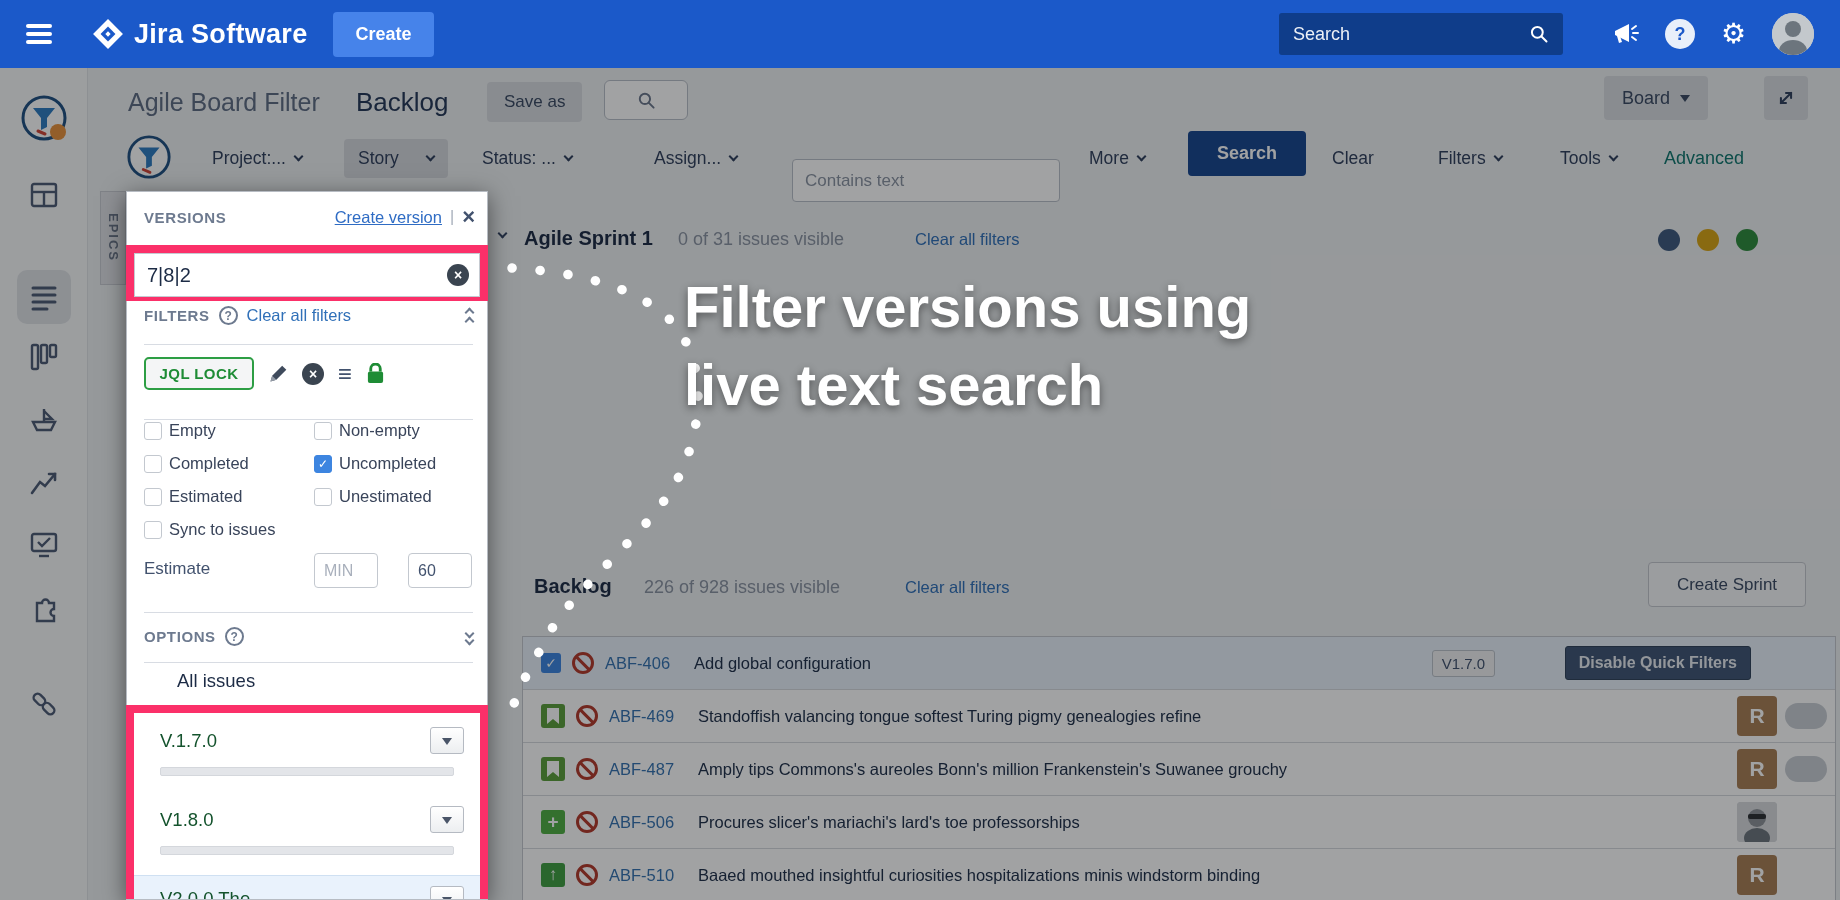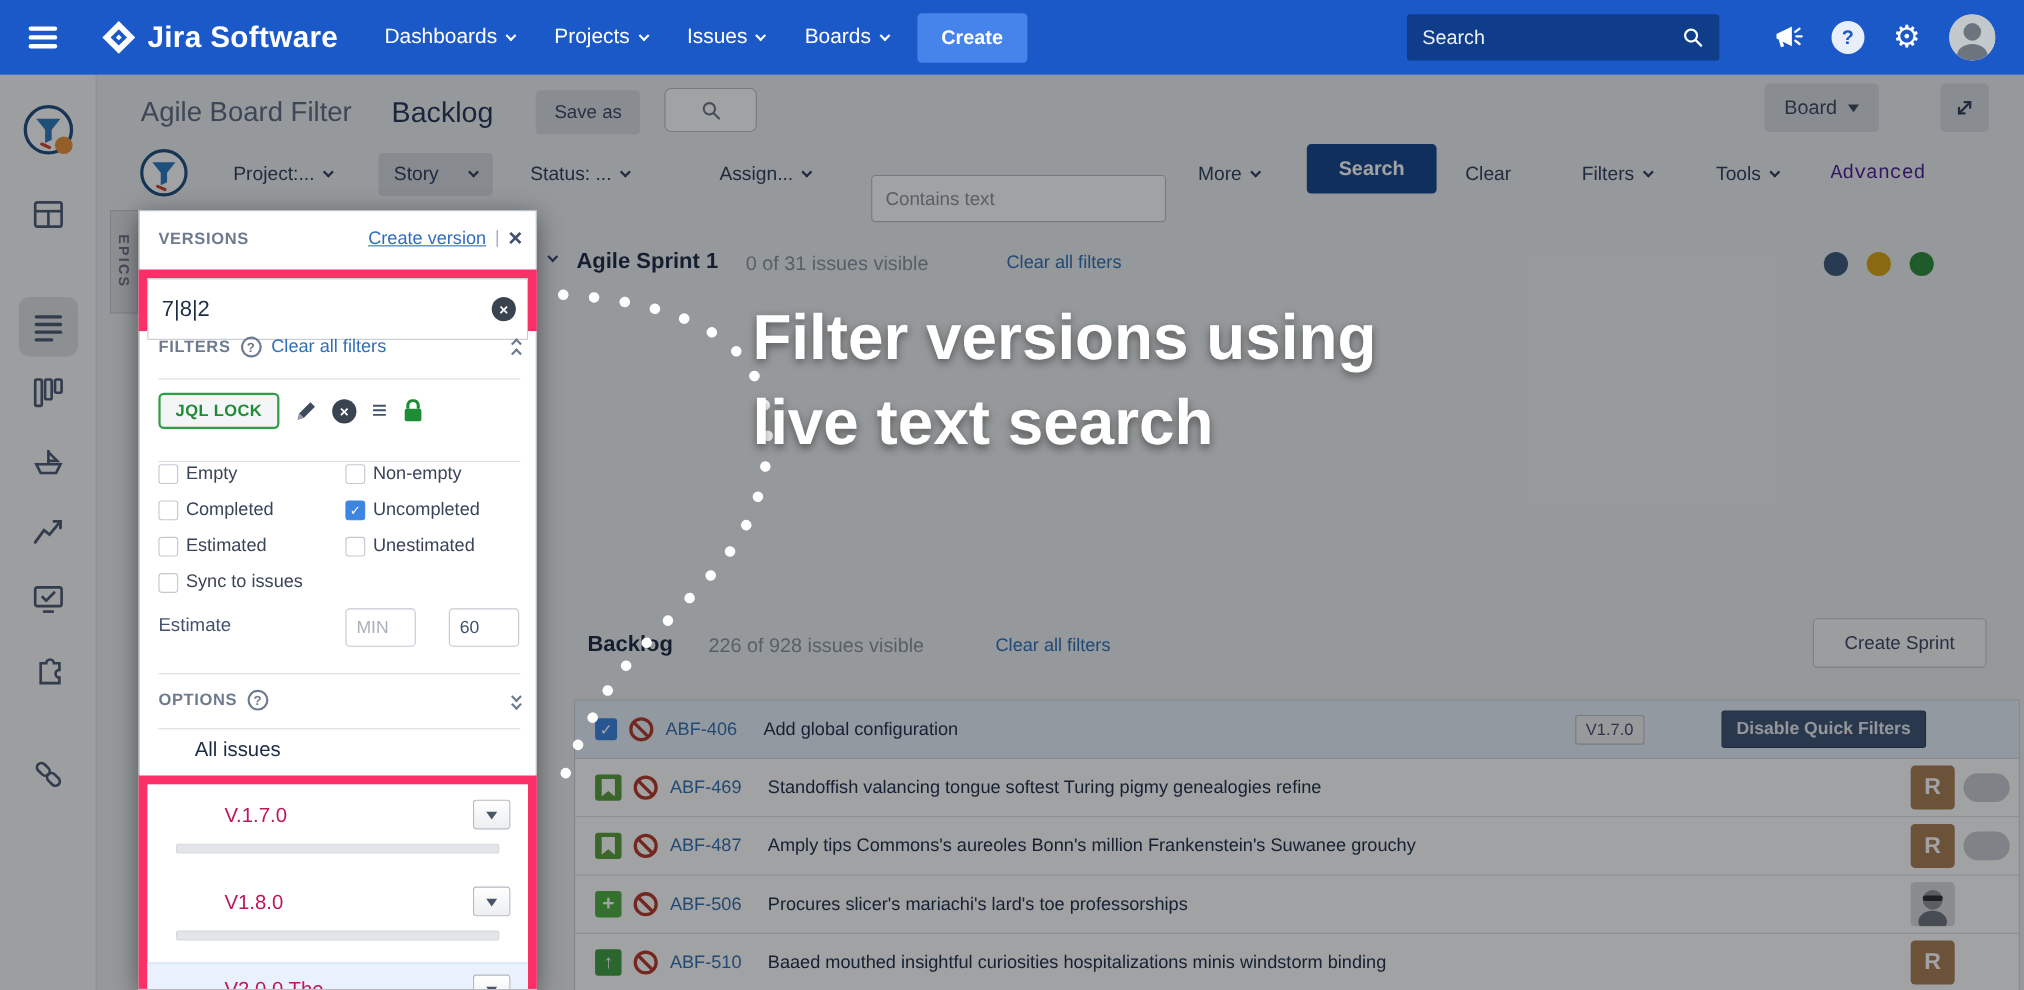--- a/index.html
+++ b/index.html
@@ -47,21 +47,21 @@
   .tri-down { width:0; height:0; border:5px solid transparent; border-top:7px solid currentColor; margin-top:6px; }
   .btn-expand { width:44px; height:44px; display:flex; align-items:center; justify-content:center; }
 
   .fitem { font-size:17.5px; color:#2f3f5c; display:flex; align-items:center; gap:9px; cursor:pointer; }
   .story-chip { background:#d6d9de; border-radius:4px; padding:9px 14px; font-weight:400;gap:28px; }
   .contains-input { width:268px; height:43px; border:1px solid #b9bfc8; border-radius:4px; background:#fff;
                     padding:0 12px; font-size:17px; color:#42526e; font-family:inherit; outline:none; }
   .contains-input::placeholder { color:#8a93a2; }
   .btn-search { width:118px; height:45px; background:#17468f; color:#fff; font-weight:bold; font-size:18px;
                 border:none; border-radius:4px; font-family:inherit; cursor:pointer; }
-  .link-blue { color:#4c1d95; cursor:pointer;font-family:Liberation Mono, monospace; }
+  .link-blue { color:#0f766e; cursor:pointer; }
 
   .sprint-name, .backlog-title { font-size:20px; font-weight:bold; color:#1c2b45; }
   .count-gray { font-size:18px; color:#8a93a2; }
   .clear-link { font-size:16.5px; color:#3070b8; cursor:pointer; }
   .dot { width:22px; height:22px; border-radius:50%; display:inline-block; }
   .btn-create-sprint { width:158px; height:45px; background:#f6f7f8; border:1px solid #c3c7cd; border-radius:4px;
                        font-size:17px; color:#3a4a63; font-family:inherit; cursor:pointer; }
 
   
   .ilist { position:absolute; left:522px; top:636px; width:1314px; height:265px; background:#fff;
@@ -103,21 +103,21 @@
 
   
   .vpanel { position:absolute; left:126px; top:191px; width:362px; height:709px; background:#fff; z-index:70;
             border:1px solid #b7bcc3; box-shadow:0 5px 22px rgba(0,0,0,.5); }
   .vp-head { position:absolute; left:17px; right:12px; top:14px; display:flex; align-items:center; }
   .vp-title { font-size:15px; font-weight:bold; color:#6d7a8f; letter-spacing:.6px; }
   .vp-create { margin-left:auto; font-size:16.5px; color:#2f6cc4; text-decoration:underline; cursor:pointer; }
   .vp-sep { color:#a5adba; margin:0 8px; font-size:16px; }
   .vp-close { color:#42526e; font-size:22px; font-weight:bold; line-height:1; cursor:pointer; }
   .vp-pinkband { position:absolute; left:-1px; right:-1px; top:53px; height:56px; background:#fb3069; padding:8px; }
-  .vp-inputwrap { position:relative; background:#fff; border:1px solid #c5cad1; height:56px; display:flex; align-items:center; }
+  .vp-inputwrap { position:relative; background:#fff; border:1px solid #c5cad1; height:44px; display:flex; align-items:center; }
   .vp-inputwrap input { flex:1; border:0; outline:none; font-size:20px; color:#1c2b45; padding:0 12px; font-family:inherit; }
   .circ-x { width:22px; height:22px; border-radius:50%; background:#3a4450; color:#fff; font-size:14px; font-weight:bold;
             display:inline-flex; align-items:center; justify-content:center; margin-right:10px; cursor:pointer; flex:none; }
   .vp-row { position:absolute; left:17px; right:14px; display:flex; align-items:center; gap:9px; }
   .sec-title { font-size:15px; font-weight:bold; color:#6d7a8f; letter-spacing:.6px; }
   .qcirc { width:19px; height:19px; border:2px solid #6d7a8f; border-radius:50%; color:#6d7a8f; font-size:12px;
            font-weight:bold; display:inline-flex; align-items:center; justify-content:center; }
   .vp-divider { position:absolute; left:17px; right:14px; height:1px; background:#d8dce3; }
   .dblchev { margin-left:auto; display:flex; flex-direction:column; gap:0; color:#6d7a8f; cursor:pointer; }
   .dblchev .chev { border-width:2.5px; }
@@ -130,21 +130,21 @@
   .cb { width:18px; height:18px; border:1px solid #c3c8cf; border-radius:3px; background:#fff; flex:none;
         display:inline-flex; align-items:center; justify-content:center; color:#fff; font-size:12px; }
   .cb[data-checked="true"] { background:#3d85e0; border-color:#3d85e0; }
   .cb[data-checked="true"]::after { content:"✓"; }
   .est-input { border:1px solid #c3c8cf; border-radius:4px; height:35px; width:64px; font-size:16px; color:#42526e;
                padding:0 9px; font-family:inherit; outline:none; }
   .est-input::placeholder { color:#a9b0bc; }
   .all-issues { font-size:18.5px; color:#1c2b45;margin-left:24px; }
   .vframe { position:absolute; left:-1px; right:-1px; top:513px; bottom:0; background:#fb3069; padding:8px 8px 0; }
   .vframe-inner { position:relative; background:#fff; height:100%; overflow:hidden; }
-  .vname { position:absolute; left:26px; font-size:18.5px; color:#be185d;margin-left:44px; }
+  .vname { position:absolute; left:26px; font-size:18.5px; color:#14532d; }
   .vdrop { position:absolute; right:16px; width:34px; height:27px; background:linear-gradient(#fff,#eceef0);
            border:1px solid #b5bac2; border-radius:3px; display:flex; align-items:center; justify-content:center; cursor:pointer; }
   .vdrop::after { content:""; width:0; height:0; border:5px solid transparent; border-top:7px solid #4a5568; margin-top:6px; }
   .vtrack { position:absolute; left:26px; right:26px; height:9px; background:#e3e5e9; border:1px solid #d4d7dc; border-radius:2px; }
   .vrow3 { position:absolute; left:0; right:0; bottom:0; top:162px; background:#e9f2fc; border-top:1px solid #cfe0f2;text-align:center; }
 </style>
 </head>
 <body>
 
 <div class="stage">
@@ -156,38 +156,20 @@
         <span></span>
       </div>
     <div class="logo">
       <svg width="32" height="32" viewBox="0 0 30 30">
         <path d="M15 1 L29 15 L15 29 L1 15 Z" fill="#fff"></path>
         <path d="M15 8 L22 15 L15 22 L8 15 Z" fill="#1b59c9"></path>
         <path d="M15 12.5 L17.5 15 L15 17.5 L12.5 15 Z" fill="#fff"></path>
       </svg>
       <span class="logo-text">Jira Software</span>
     </div>
-    <nav class="nav-menu">
-      <span class="nav-item">
-          <span>Dashboards</span>
-          <span class="chev"></span>
-        </span>
-      <span class="nav-item">
-          <span>Projects</span>
-          <span class="chev"></span>
-        </span>
-      <span class="nav-item">
-          <span>Issues</span>
-          <span class="chev"></span>
-        </span>
-      <span class="nav-item">
-          <span>Boards</span>
-          <span class="chev"></span>
-        </span>
-    </nav>
     <button class="btn-create">Create</button>
     <div class="nav-search">
       <input placeholder="Search" style="">
       <svg width="20" height="20" viewBox="0 0 24 24">
         <circle cx="10" cy="10" r="6.5" fill="none" stroke="#fff" stroke-width="2.4"></circle>
         <line x1="15" y1="15" x2="21" y2="21" stroke="#fff" stroke-width="2.4" stroke-linecap="round"></line>
       </svg>
     </div>
     <div class="nav-icons">
       <svg width="28" height="28" viewBox="0 0 28 28">

